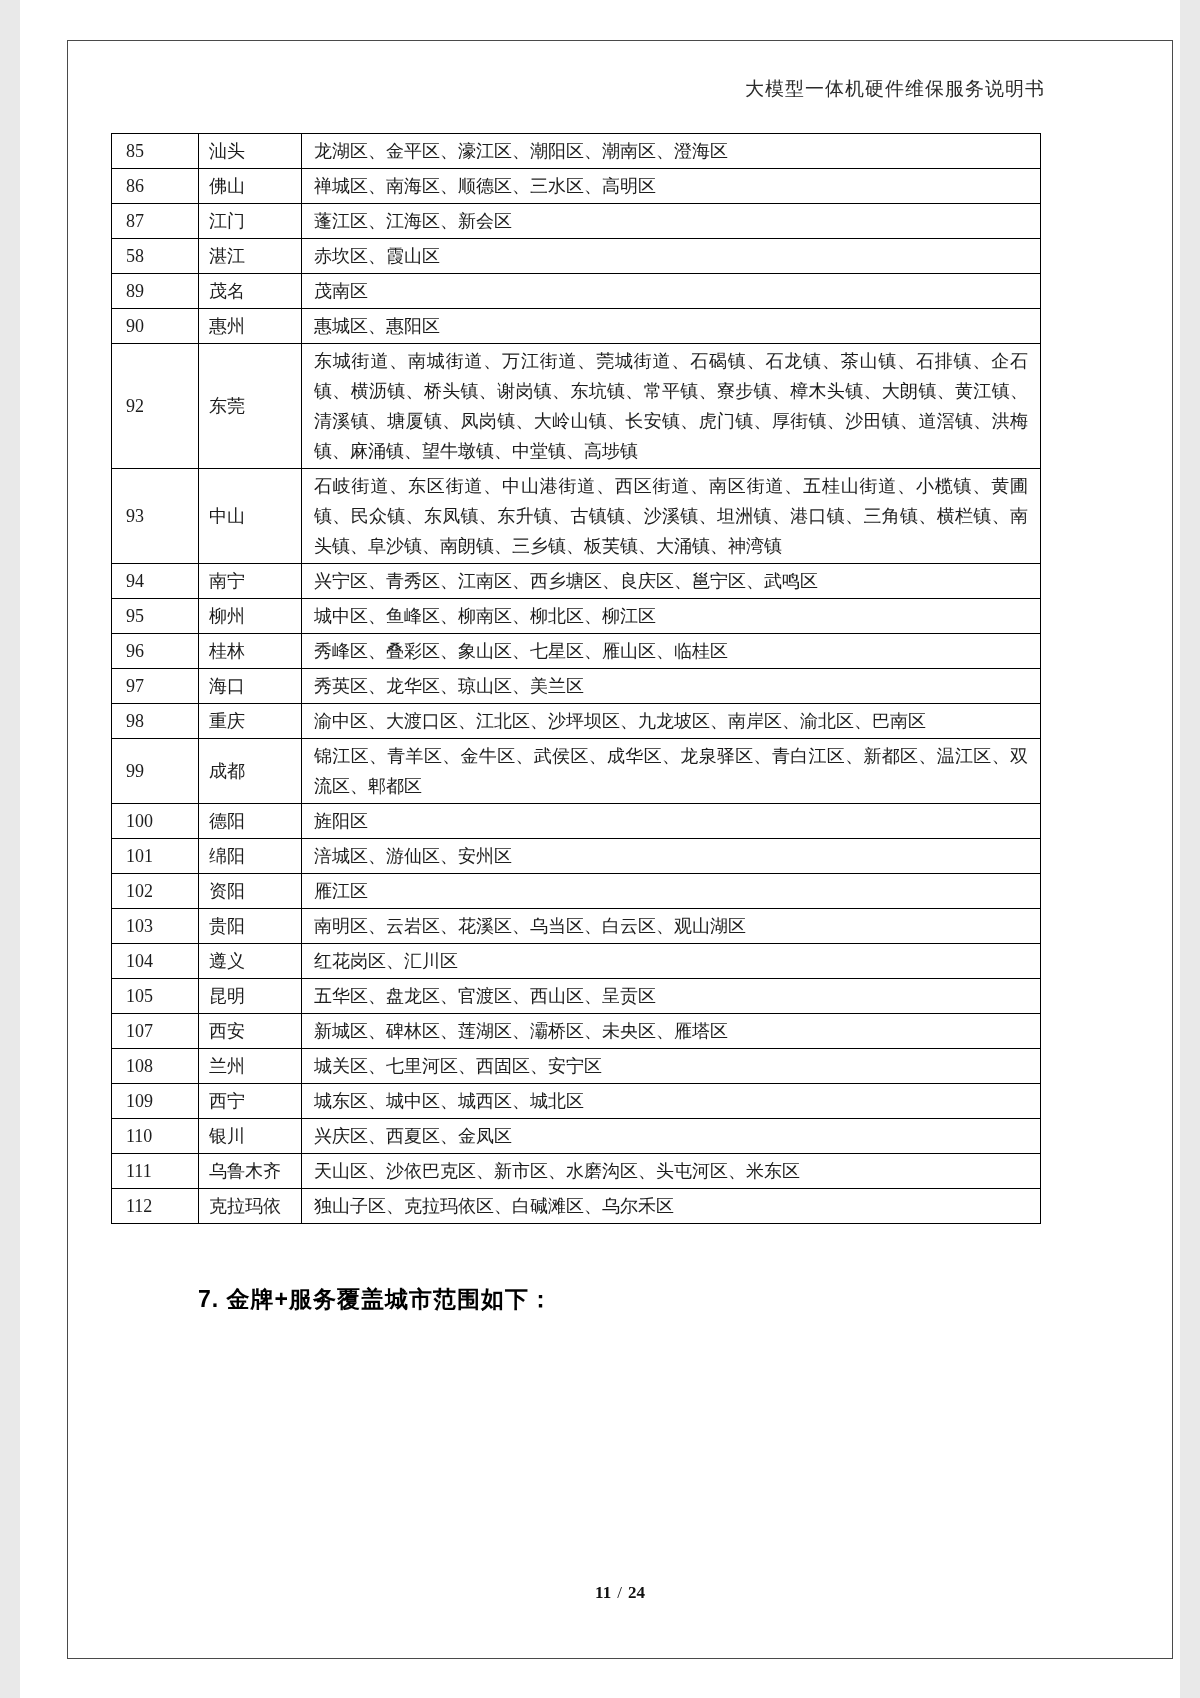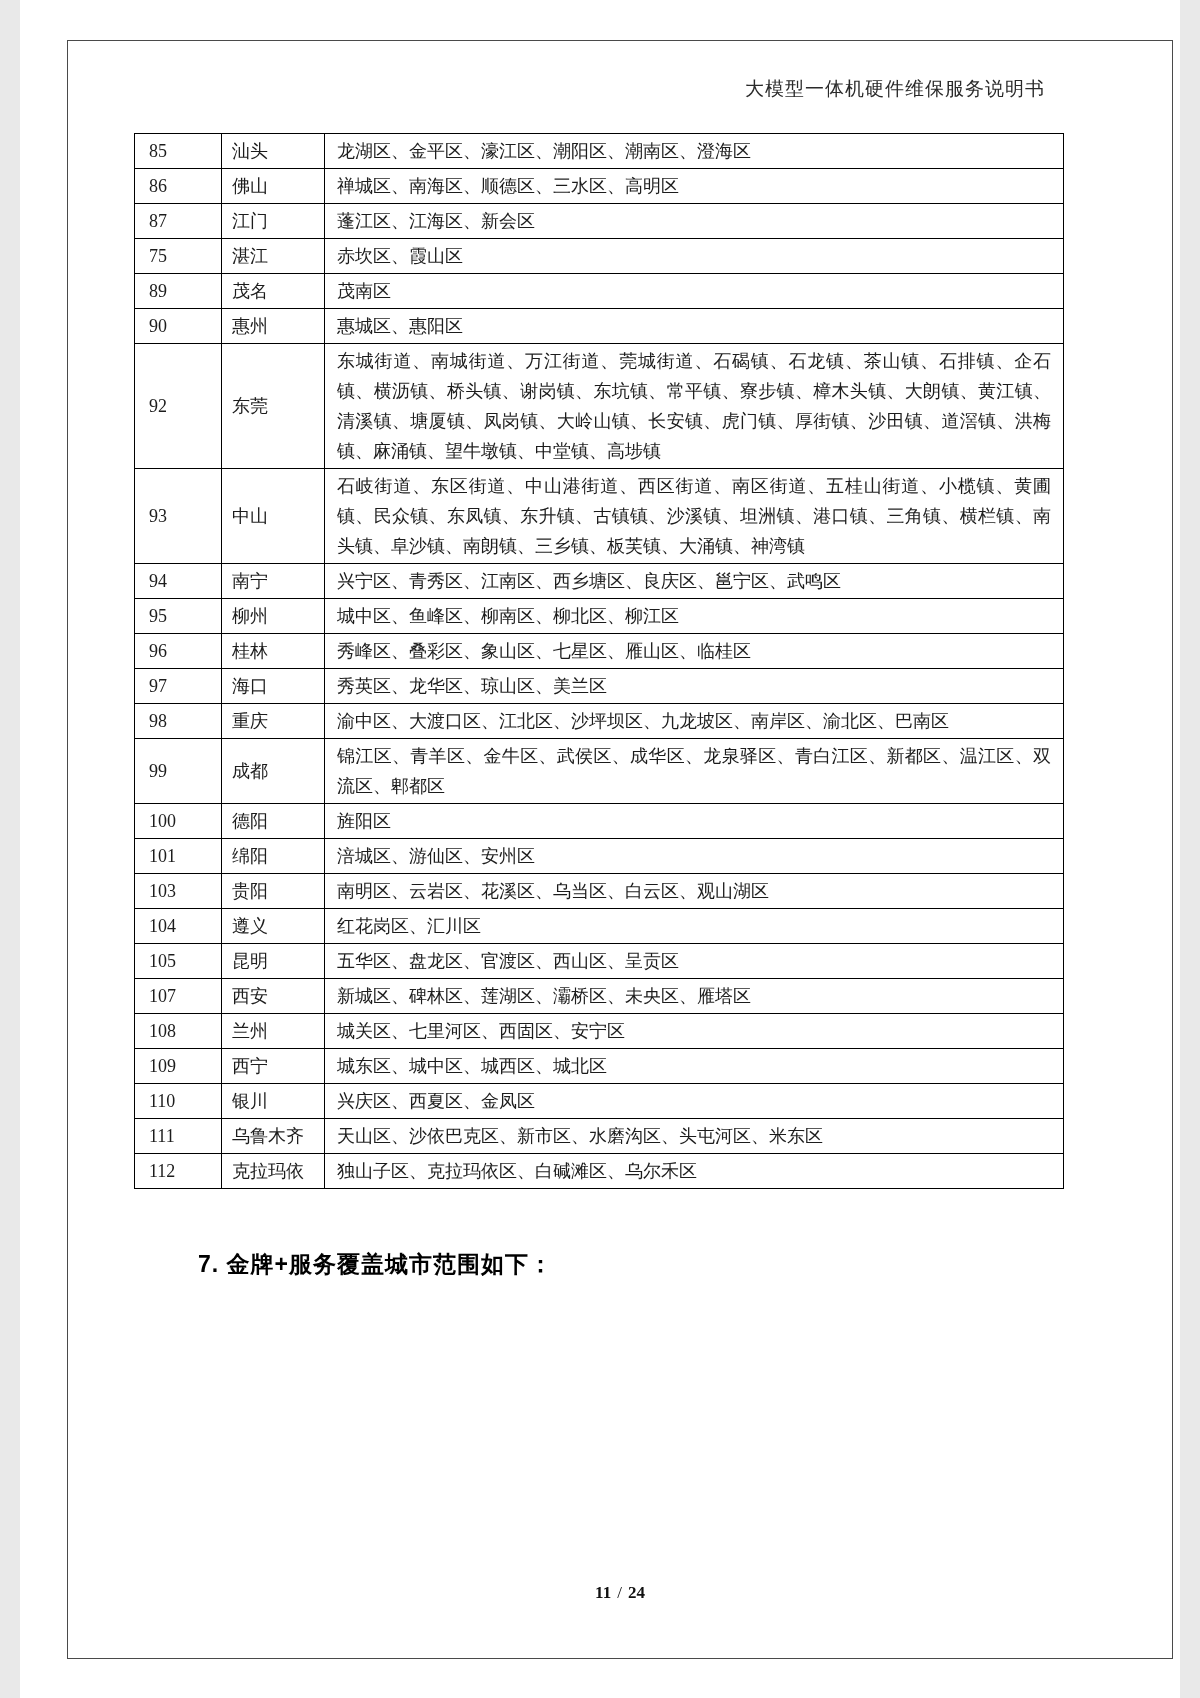--- a/index.html
+++ b/index.html
@@ -11,21 +11,21 @@
   .page-border{
     position:absolute;left:47px;top:40px;width:1104px;height:1617px;
     border:1px solid #4a4a4a;pointer-events:none;
   }
   .doc-header{
     position:absolute;top:76px;left:0;width:1025px;
     text-align:right;font-size:19px;color:#2a2a2a;letter-spacing:1px;
   }
   .content{position:absolute;top:133px;left:0;width:1200px;}
   table.coverage{
-    border-collapse:collapse;table-layout:fixed;width:858px;margin-left:114px;
+    border-collapse:collapse;table-layout:fixed;width:858px;margin-left:91px;
   }
   table.coverage td{
     border:1px solid #000;vertical-align:middle;
     font-size:18px;line-height:30px;padding-top:2px;padding-bottom:2px;
     color:#1c1c1c;word-break:break-all;overflow-wrap:anywhere;
   }
   td.no{width:70px;text-align:left;padding-left:14px;padding-right:2px;}
   td.city{width:74px;text-align:left;padding-left:10px;padding-right:18px;}
   td.districts{width:714px;padding-left:12px;padding-right:12px;text-align:justify;}
   .section-heading{
@@ -63,21 +63,21 @@
     <td class="districts">禅城区、南海区、顺德区、三水区、高明区</td>
   </tr>
 
   <tr>
     <td class="no">87</td>
     <td class="city">江门</td>
     <td class="districts">蓬江区、江海区、新会区</td>
   </tr>
 
   <tr>
-    <td class="no">75</td>
+    <td class="no">58</td>
     <td class="city">湛江</td>
     <td class="districts">赤坎区、霞山区</td>
   </tr>
 
   <tr>
     <td class="no">89</td>
     <td class="city">茂名</td>
     <td class="districts">茂南区</td>
   </tr>
 
@@ -141,20 +141,25 @@
     <td class="city">德阳</td>
     <td class="districts">旌阳区</td>
   </tr>
 
   <tr>
     <td class="no">101</td>
     <td class="city">绵阳</td>
     <td class="districts">涪城区、游仙区、安州区</td>
   </tr>
 
+  <tr>
+    <td class="no">102</td>
+    <td class="city">资阳</td>
+    <td class="districts">雁江区</td>
+  </tr>
 
   <tr>
     <td class="no">103</td>
     <td class="city">贵阳</td>
     <td class="districts">南明区、云岩区、花溪区、乌当区、白云区、观山湖区</td>
   </tr>
 
   <tr>
     <td class="no">104</td>
     <td class="city">遵义</td>

